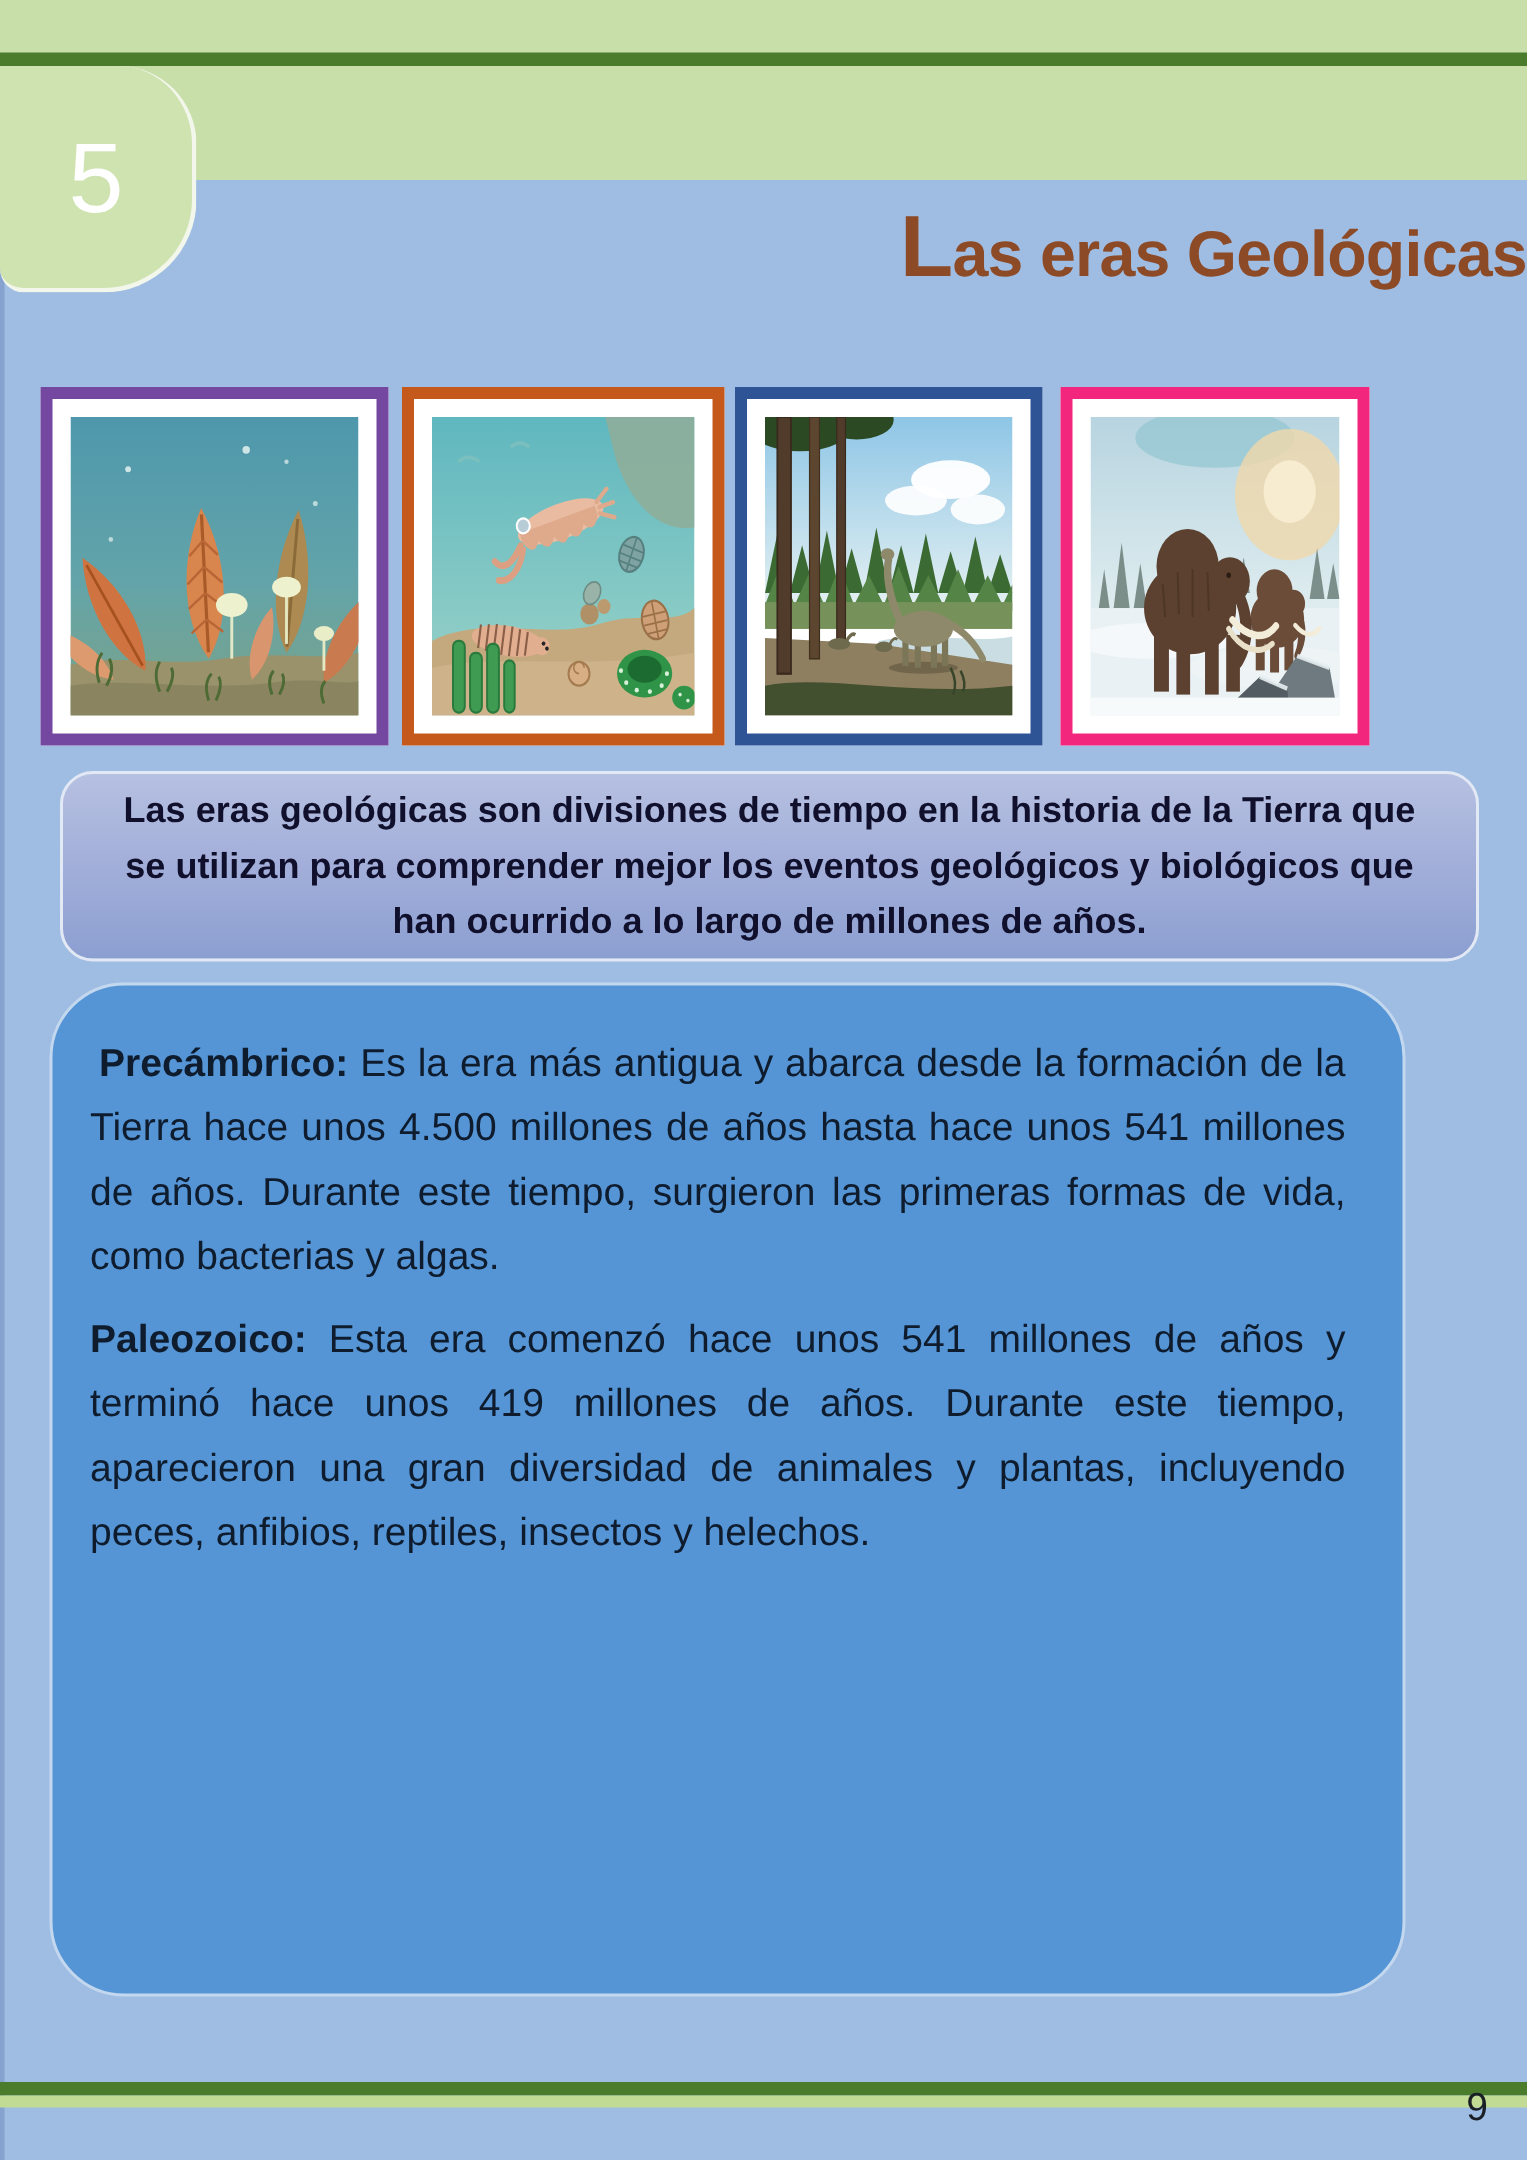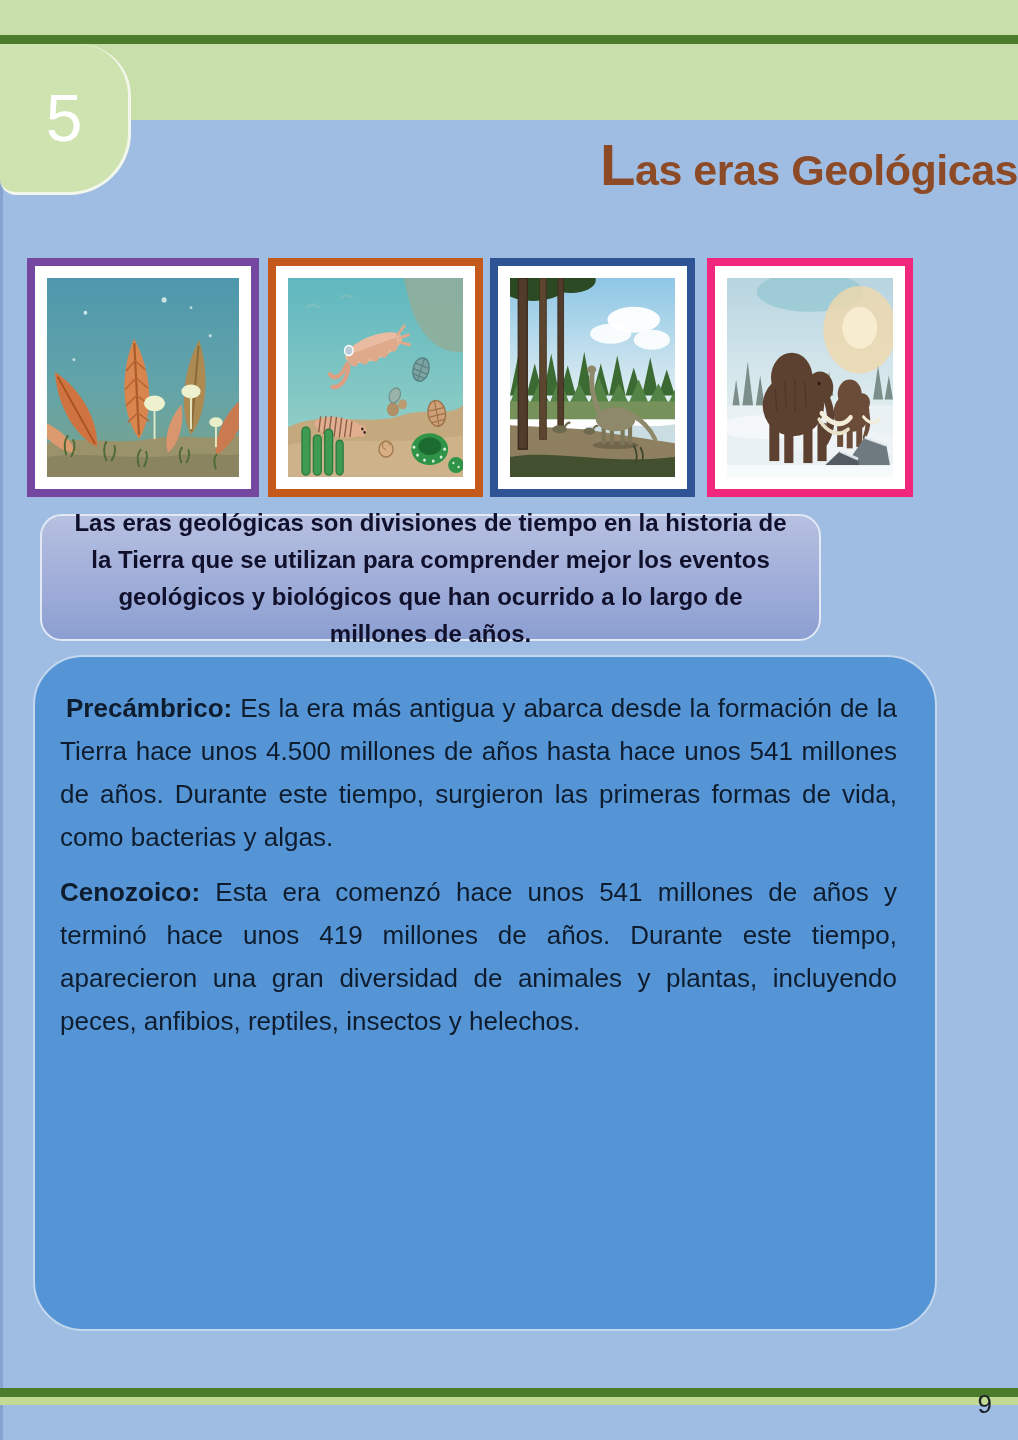--- a/index.html
+++ b/index.html
@@ -27,21 +27,21 @@
   
   .gallery{position:absolute;left:27px;top:258px;display:flex;}
   .frame{background:#ffffff;padding:12px;box-sizing:border-box;border-style:solid;border-width:8px;height:239px;}
   .frame svg{display:block;width:100%;height:100%;}
   .frame.f1{border-color:#7448a0;width:232px;margin-right:9px;}
   .frame.f2{border-color:#c4591b;width:215px;margin-right:7px;}
   .frame.f3{border-color:#2e5496;width:205px;margin-right:12px;}
   .frame.f4{border-color:#f2267c;width:206px;}
   
   .intro-box{
-    position:absolute;left:40px;top:514px;width:781px;height:127px;box-sizing:border-box;
+    position:absolute;left:40px;top:514px;width:946px;height:127px;box-sizing:border-box;
     border-radius:22px;border:2px solid #e2e8f4;
     background:linear-gradient(180deg,#b6c0e1 0%,#a4b0da 45%,#8c9fd1 100%);
     display:flex;align-items:center;justify-content:center;
     padding:4px 28px;text-align:center;
     color:#10102c;font-weight:bold;font-size:24px;line-height:37px;
   }
   
   .eras-panel{
     position:absolute;left:33px;top:655px;width:904px;height:676px;box-sizing:border-box;
     background:#5595d5;border:2px solid #c3d8ee;border-radius:50px;
@@ -298,18 +298,18 @@
     </svg>
   </div>
 </div>
 
 <div class="intro-box">
   <div>Las eras geológicas son divisiones de tiempo en la historia de la Tierra que se utilizan para comprender mejor los eventos geológicos y biológicos que han ocurrido a lo largo de millones de años.</div>
 </div>
 
 <div class="eras-panel">
   <p><span class="era-label">Precámbrico:</span><span> Es la era más antigua y abarca desde la formación de la Tierra hace unos 4.500 millones de años hasta hace unos 541 millones de años. Durante este tiempo, surgieron las primeras formas de vida, como bacterias y algas.</span></p>
-  <p><span class="era-label">Cenozoico:</span><span> Esta era comenzó hace unos 541 millones de años y terminó hace unos 419 millones de años. Durante este tiempo, aparecieron una gran diversidad de animales y plantas, incluyendo peces, anfibios, reptiles, insectos y helechos.</span></p>
+  <p><span class="era-label">Paleozoico:</span><span> Esta era comenzó hace unos 541 millones de años y terminó hace unos 419 millones de años. Durante este tiempo, aparecieron una gran diversidad de animales y plantas, incluyendo peces, anfibios, reptiles, insectos y helechos.</span></p>
 </div>
 
 <div class="bottom-line-dark"></div>
 <div class="bottom-line-light"></div>
 <div class="page-number">9</div>
 
 </body></html>

